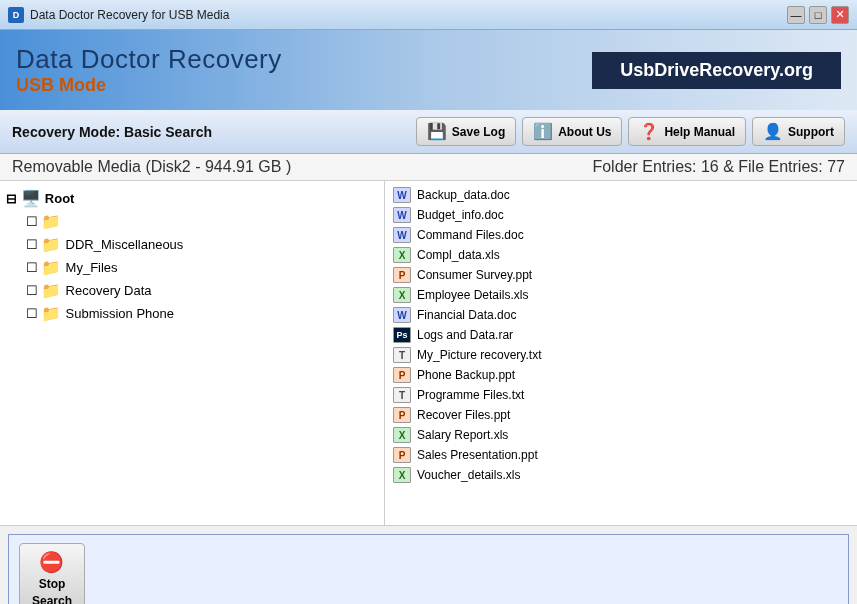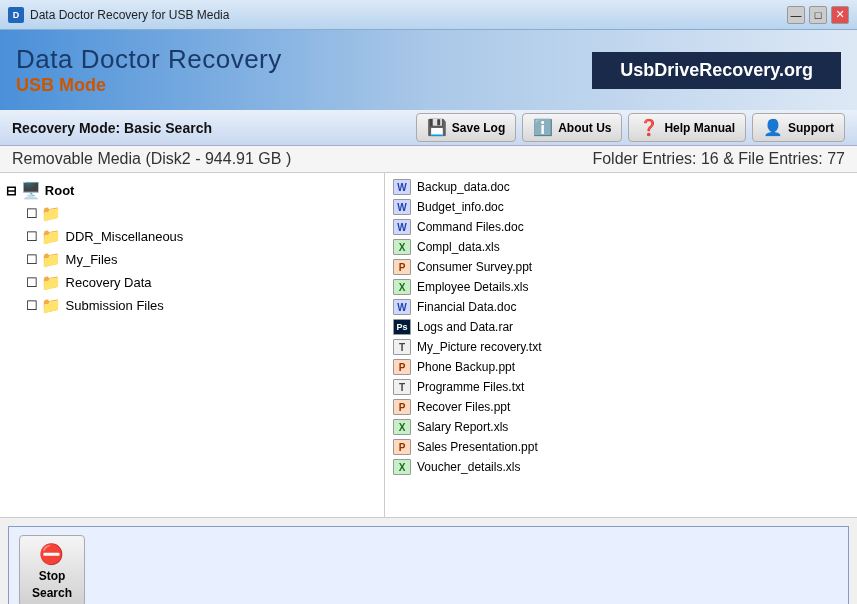--- a/index.html
+++ b/index.html
@@ -29,21 +29,21 @@
     #app-title h1 { font-size: 26px; font-weight: normal; letter-spacing: 0.5px; }
     #app-title h2 { font-size: 18px; color: #cc5500; font-weight: bold; }
     #logo-badge {
       background: #1a2a4a; color: white; padding: 8px 28px;
       font-size: 18px; font-weight: bold; border-radius: 0;
     }
 
     
     #toolbar {
       background: linear-gradient(to bottom, #e8f0fa, #c8d8f0);
-      height: 36px; display: flex; align-items: center; justify-content: space-between;
+      height: 44px; display: flex; align-items: center; justify-content: space-between;
       padding: 0 12px; border-bottom: 1px solid #aac;
     }
     #recovery-mode { font-size: 14px; font-weight: bold; color: #111; }
     #toolbar-buttons { display: flex; gap: 6px; }
     .tool-btn {
       display: flex; align-items: center; gap: 5px;
       background: linear-gradient(to bottom, #f5f5f5, #d8d8d8);
       border: 1px solid #aaa; border-radius: 4px;
       padding: 4px 10px; cursor: pointer; font-size: 12px; font-weight: bold;
     }
@@ -173,21 +173,21 @@
       <span>My_Files</span>
     </div>
     <div class="tree-item tree-child">
       <span>☐</span>
       <span class="folder-icon folder-yellow">📁</span>
       <span>Recovery Data</span>
     </div>
     <div class="tree-item tree-child">
       <span>☐</span>
       <span class="folder-icon folder-yellow">📁</span>
-      <span>Submission Files</span>
+      <span>Submission Phone</span>
     </div>
   </div>
 
   <div id="file-panel">
     <div class="file-item">
       <div class="file-icon icon-doc">W</div>
       <span>Backup_data.doc</span>
     </div>
     <div class="file-item">
       <div class="file-icon icon-doc">W</div>

